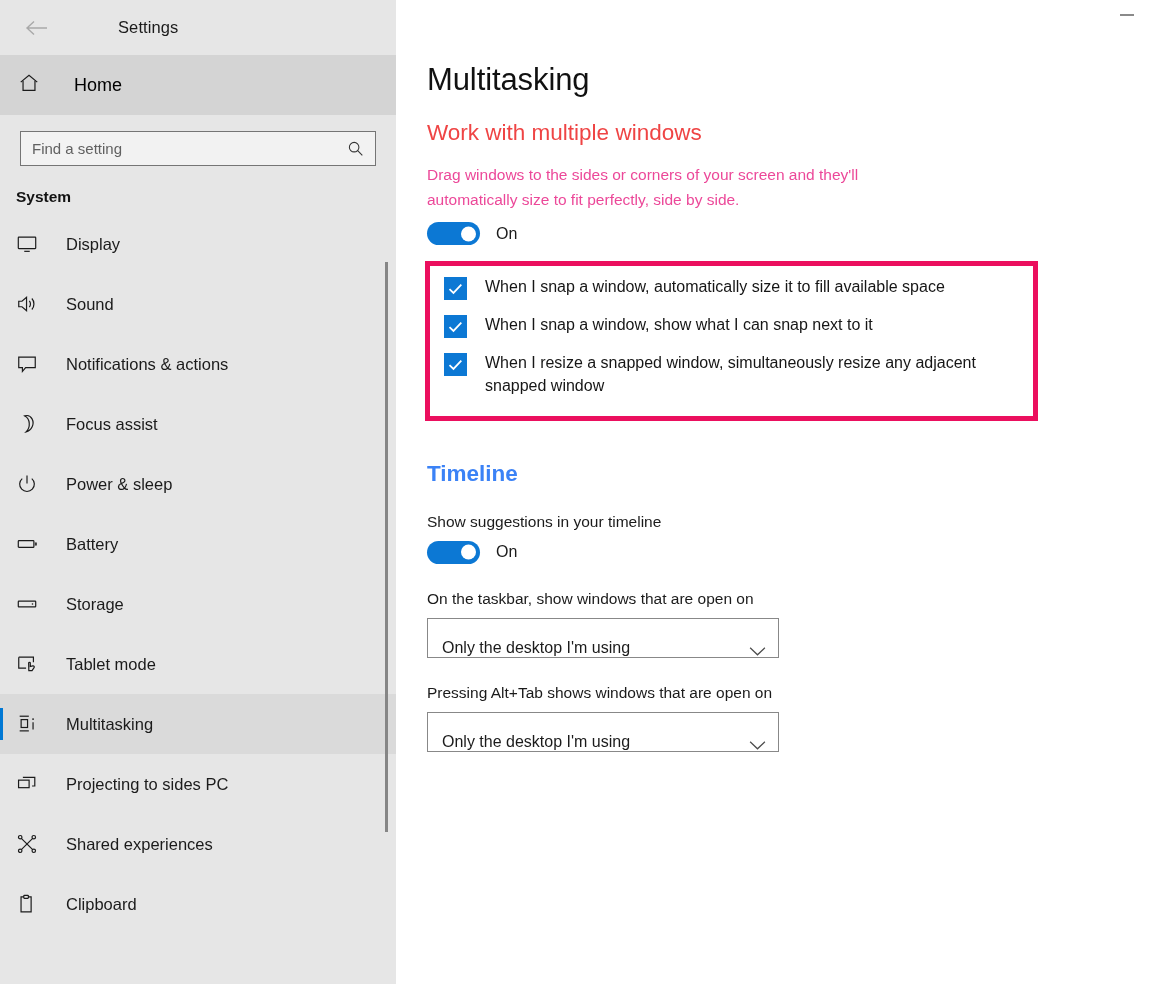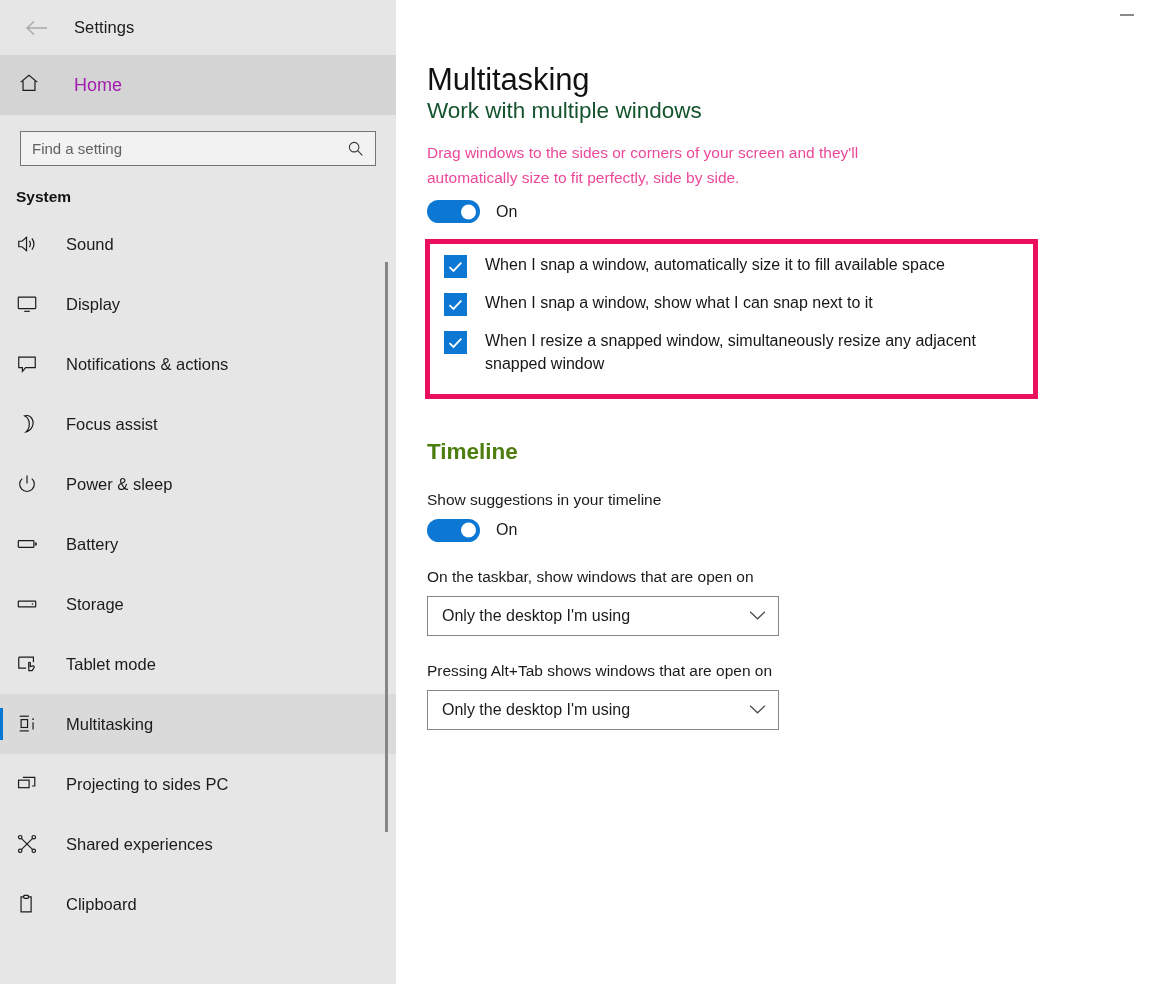--- a/index.html
+++ b/index.html
@@ -29,20 +29,21 @@
     background: #ffffff;
   }
   .titlebar-left {
     position: absolute;
     left: 0; top: 0;
     width: 396px;
     height: 55px;
     background: #e6e6e6;
     display: flex;
     align-items: center;
+    gap: 44px;
   }
   .back-arrow {
     width: 38px;
     height: 30px;
     margin-left: 18px;
     display: flex;
     align-items: center;
     justify-content: center;
     color: #a9a9a9;
   }
@@ -83,21 +84,21 @@
     height: 60px;
     background: #d4d4d4;
     display: flex;
     align-items: center;
     padding-left: 18px;
   }
   .home-row .nav-icon { width: 38px; color: #1b1b1b; }
   .home-row .nav-label {
     margin-left: 18px;
     font-size: 18px;
-    color: #a21caf;
+    color: #000000;
   }
 
   .search-wrap {
     padding: 16px 20px 0 20px;
   }
   .search-box {
     position: relative;
     height: 35px;
     background: #f2f2f2;
     border: 1.6px solid #757575;
@@ -199,21 +200,22 @@
     font-size: 31px;
     font-weight: normal;
     color: #111111;
     margin-top: 7px;
     letter-spacing: -0.1px;
   }
 
   .section-head {
     font-size: 22.5px;
     font-weight: normal;
-    color: #14532d;
+    color: #ef4444;
+    margin-top: 22px;
   }
 
   .desc {
     font-size: 15.5px;
     color: #ec4899;
     line-height: 1.62;
     margin-top: 16px;
     max-width: 500px;
   }
 
@@ -283,32 +285,32 @@
   .check-label {
     margin-left: 18px;
     font-size: 16px;
     color: #161616;
     line-height: 1.42;
     max-width: 520px;
   }
 
   .group-head {
     font-size: 22.5px;
-    color: #4d7c0f;
+    color: #3b82f6;
     margin-top: 40px;
   }
 
   .dropdown {
     margin-top: 10px;
     width: 352px;
     height: 40px;
     border: 1.6px solid #888888;
     background: #ffffff;
     display: flex;
-    align-items: center;
+    align-items: flex-end;
     padding: 0 12px 0 14px;
     justify-content: space-between;
   }
   .dropdown .value {
     font-size: 16px;
     color: #1b1b1b;
   }
   .dropdown .chev { color: #4c4c4c; display: flex; align-items: center; }
 </style>
 </head>
@@ -354,36 +356,36 @@
       </div>
     </div>
 
     <div class="group-title">System</div>
 
     <div class="nav-list">
 
       <div class="nav-item">
         <span class="nav-icon">
           <svg width="22" height="22" viewBox="0 0 24 24" fill="none" stroke="currentColor" stroke-width="1.3">
+            <rect x="2.5" y="4.5" width="19" height="12.5" rx="0.6"></rect>
+            <path d="M9 20 H15"></path>
+          </svg>
+        </span>
+        <span class="nav-label">Display</span>
+      </div>
+
+      <div class="nav-item">
+        <span class="nav-icon">
+          <svg width="22" height="22" viewBox="0 0 24 24" fill="none" stroke="currentColor" stroke-width="1.3">
             <path d="M3 9 H6.5 L11.5 4.6 V19.4 L6.5 15 H3 Z"></path>
             <path d="M14.5 8.5 C16.2 10.3 16.2 13.7 14.5 15.5"></path>
             <path d="M17.3 6 C20.3 9.1 20.3 14.9 17.3 18"></path>
           </svg>
         </span>
         <span class="nav-label">Sound</span>
-      </div>
-
-      <div class="nav-item">
-        <span class="nav-icon">
-          <svg width="22" height="22" viewBox="0 0 24 24" fill="none" stroke="currentColor" stroke-width="1.3">
-            <rect x="2.5" y="4.5" width="19" height="12.5" rx="0.6"></rect>
-            <path d="M9 20 H15"></path>
-          </svg>
-        </span>
-        <span class="nav-label">Display</span>
       </div>
 
       <div class="nav-item">
         <span class="nav-icon">
           <svg width="22" height="22" viewBox="0 0 24 24" fill="none" stroke="currentColor" stroke-width="1.3">
             <path d="M3 4.5 H21 V16 H10.5 L7 20 V16 H3 Z"></path>
           </svg>
         </span>
         <span class="nav-label">Notifications &amp; actions</span>
       </div>

